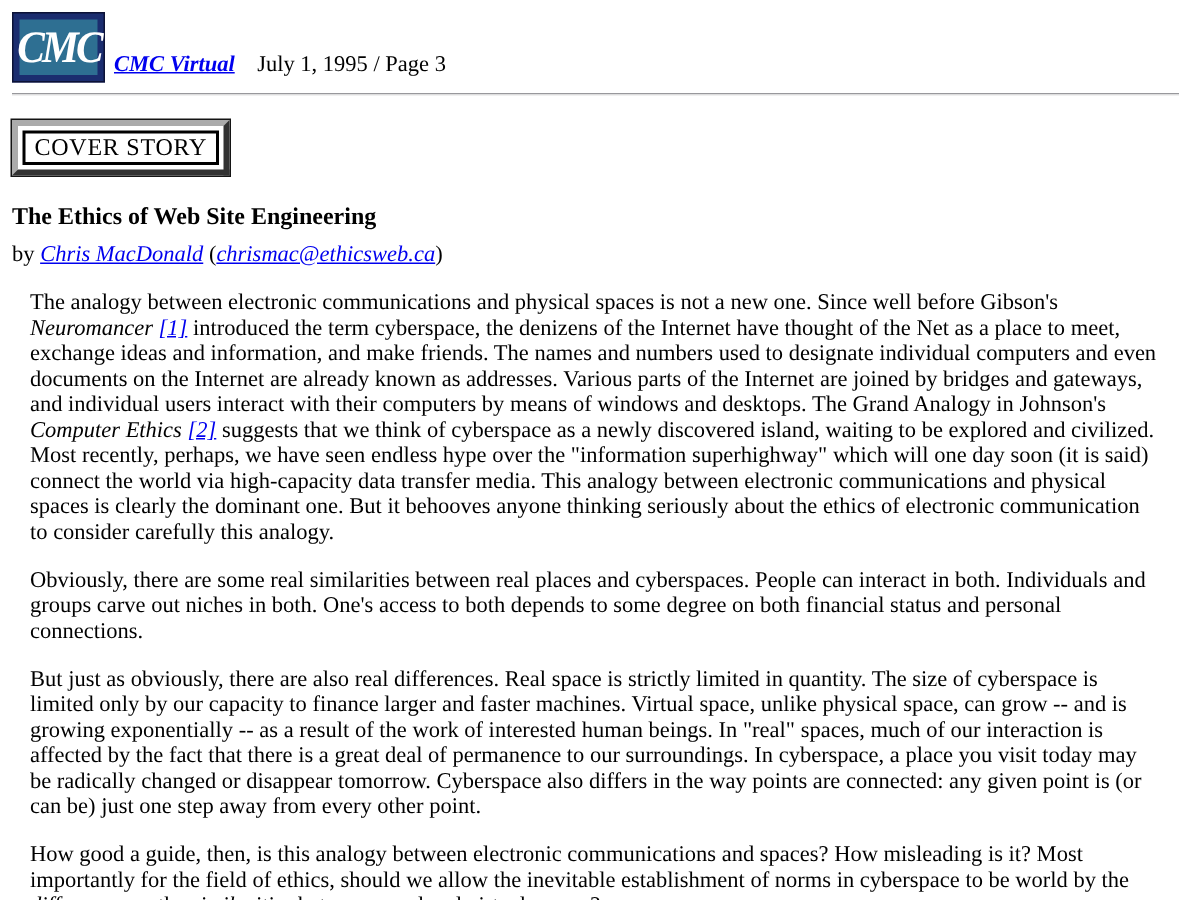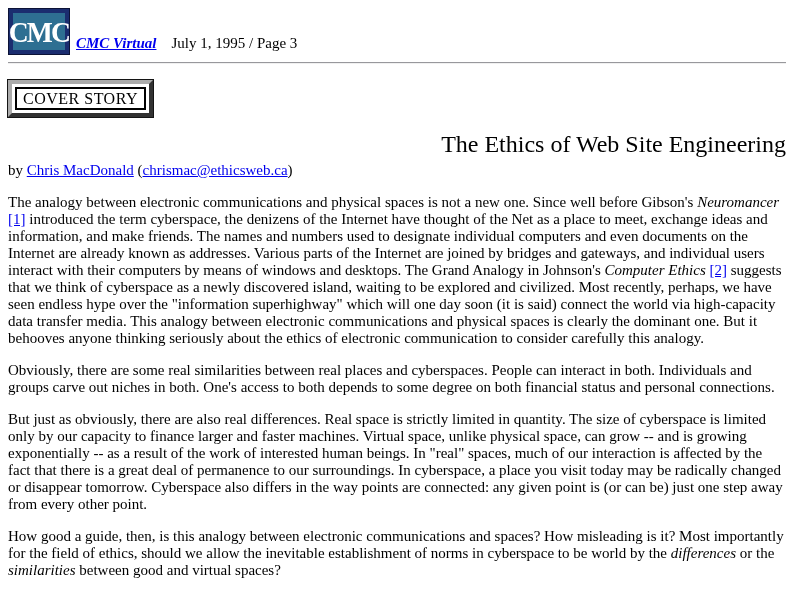--- a/index.html
+++ b/index.html
@@ -5,21 +5,21 @@
   html { overflow:hidden; }
   html, body { margin:0; padding:0; background:#ffffff; }
   body {
     width:794px; height:600px; overflow:hidden;
     color:#000000;
     font-family:"Liberation Serif", serif;
     font-size:15px; line-height:17px;
   }
   .page { padding:8px; width:778px; box-sizing:content-box; }
 
-  a { color:var(--link, #0000ee); }
+  a { color:var(--link, #0000ee);font-style:italic; }
 
   
   .masthead { display:flex; align-items:flex-end; }
   .logo {
     display:block; width:62px; height:47px; box-sizing:border-box;
     background:var(--logo-outer, #1b2d6f); border:1px solid #0c1236;
     padding:4px; text-decoration:none; flex:0 0 auto;
   }
   .logo-inner {
     display:flex; width:100%; height:100%; box-sizing:border-box;
@@ -45,23 +45,23 @@
     border-top:4px solid #ababab; border-left:4px solid #ababab;
     border-bottom:4px solid #323232; border-right:4px solid #323232;
     box-shadow:0 0 0 1px #141414; padding:3px;
   }
   .cover-inner {
     display:inline-block; border:2px solid #000000;
     padding:0 6px; font-weight:normal; font-size:16px; line-height:19px;
     letter-spacing:0.5px; white-space:nowrap;
   }
 
-  h1 { font-size:24px; line-height:23px; margin:16px 0 6px; font-weight:normal;text-align:right; }
+  h1 { font-size:16px; line-height:23px; margin:16px 0 6px; font-weight:bold; }
   .byline { margin:4px 0 15px; }
-  p { margin:15px 0; }
+  p { margin:15px 12px; }
   i { font-style:italic; }
 </style>
 </head>
 <body>
 
 <div class="page">
 
   <div class="masthead">
     <a href="#" class="logo">
       <span class="logo-inner">

